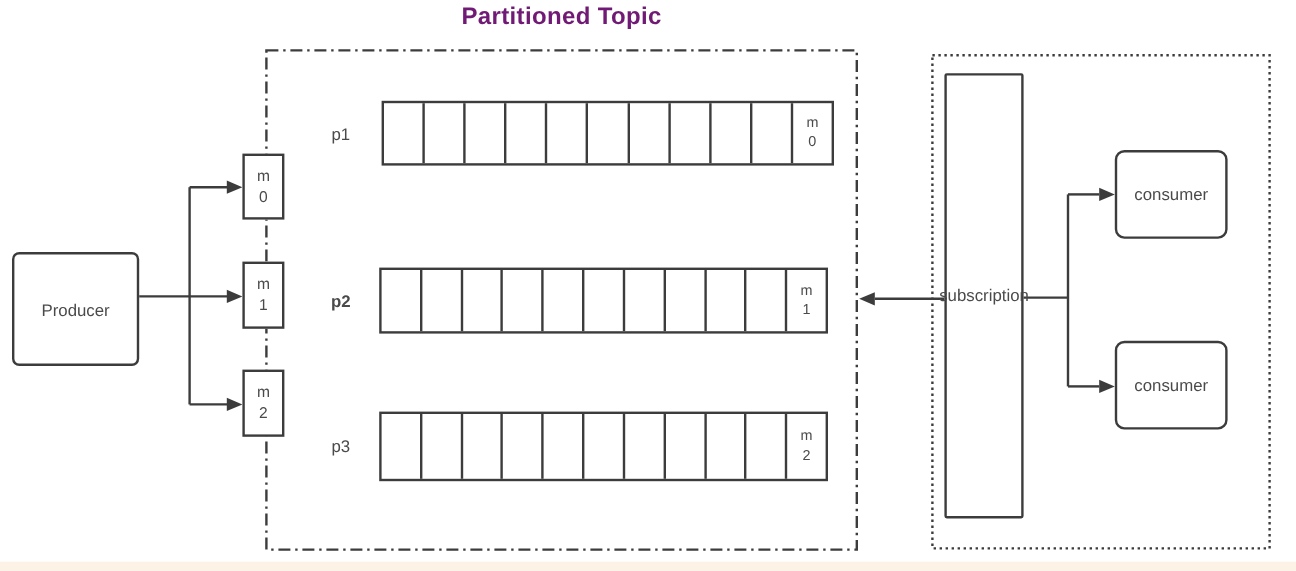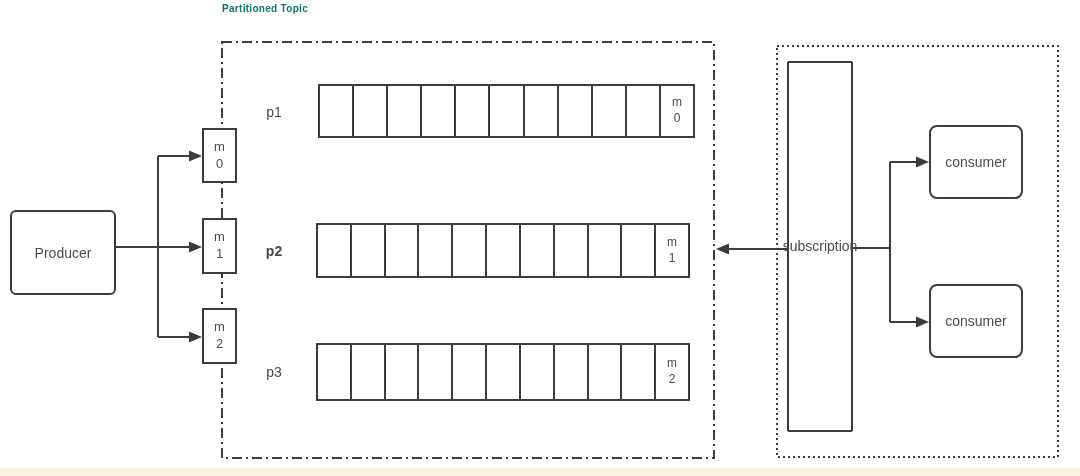--- a/index.html
+++ b/index.html
@@ -9,53 +9,54 @@
     height: 476px;
     background: #ffffff;
     font-family: "Liberation Sans", "DejaVu Sans", sans-serif;
     overflow: hidden;
   }
   .svg-layer { position: absolute; left: 0; top: 0; width: 1080px; height: 476px; }
 
   .diagram-title {
     position: absolute;
     left: 222px; top: 3px; width: 492px;
-    font-size: 10px;
+    text-align: center;
+    font-size: 20px;
     font-weight: bold;
-    color: #0f766e;
+    color: #701a75;
     letter-spacing: 0.3px;
   }
 
   .box {
     position: absolute;
     background: #ffffff;
     border: 2px solid #3c3c3c;
     box-sizing: border-box;
     color: #4a4a4a;
     display: flex;
     align-items: center;
     justify-content: center;
     font-size: 14px;
   }
-  .producer-box { left: 10px; top: 210px; width: 106px; height: 85px; border-radius: 6px; }
+  .producer-box { left: 10px; top: 210px; width: 106px; height: 95px; border-radius: 6px; }
 
   .m-box {
     flex-direction: column;
     width: 35px; height: 56px;
     left: 202px;
     font-size: 13px;
     line-height: 1.3;
   }
   .m-box-0 { top: 128px; height: 55px; }
   .m-box-1 { top: 218px; }
   .m-box-2 { top: 308px; }
 
   .p-label {
     position: absolute;
-    left: 252px; width: 44px;
+    left: 262px; width: 44px;
     text-align: center;
     font-size: 14px;
     color: #4a4a4a;
   }
   .p-label-0 { top: 104px; }
   .p-label-1 { top: 243px; font-weight: bold; }
   .p-label-2 { top: 364px; }
 
   .partition-row {
     position: absolute;

